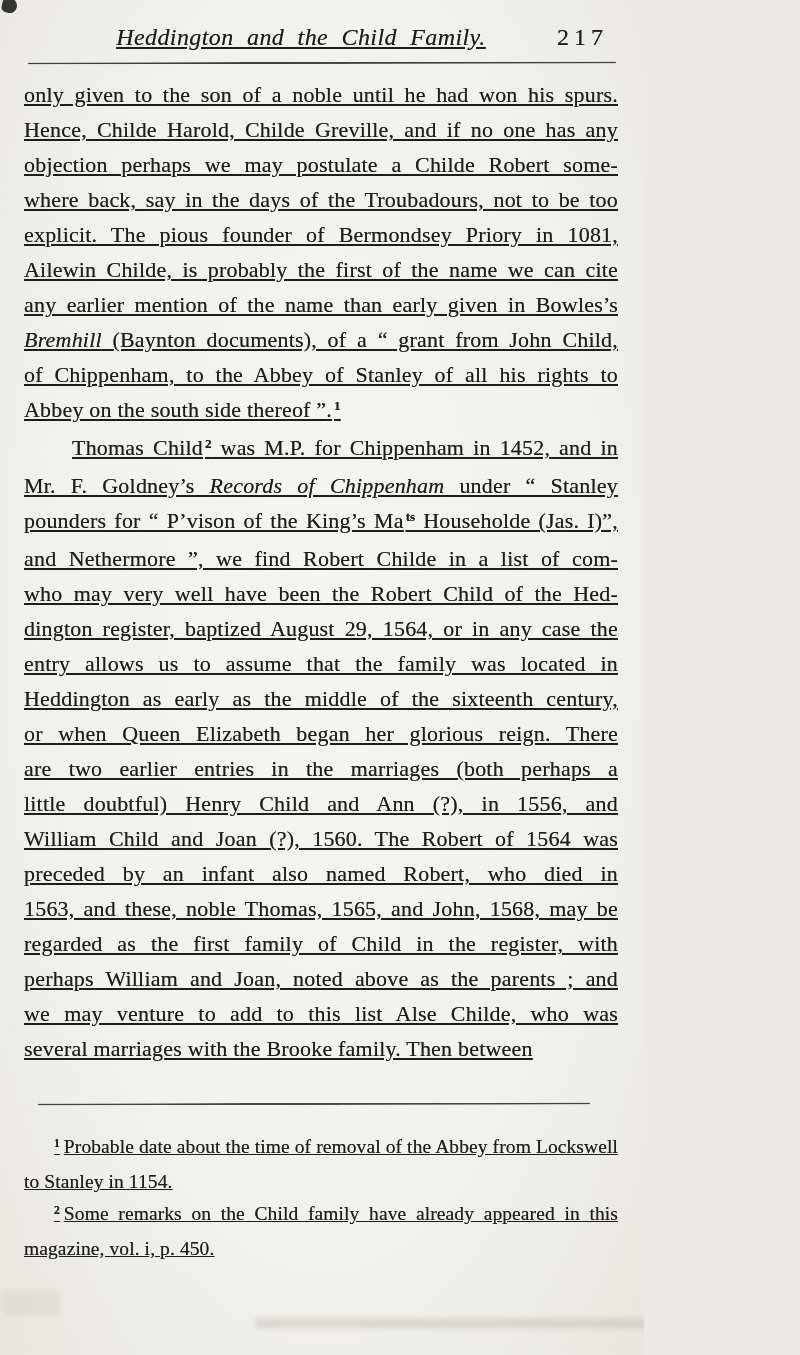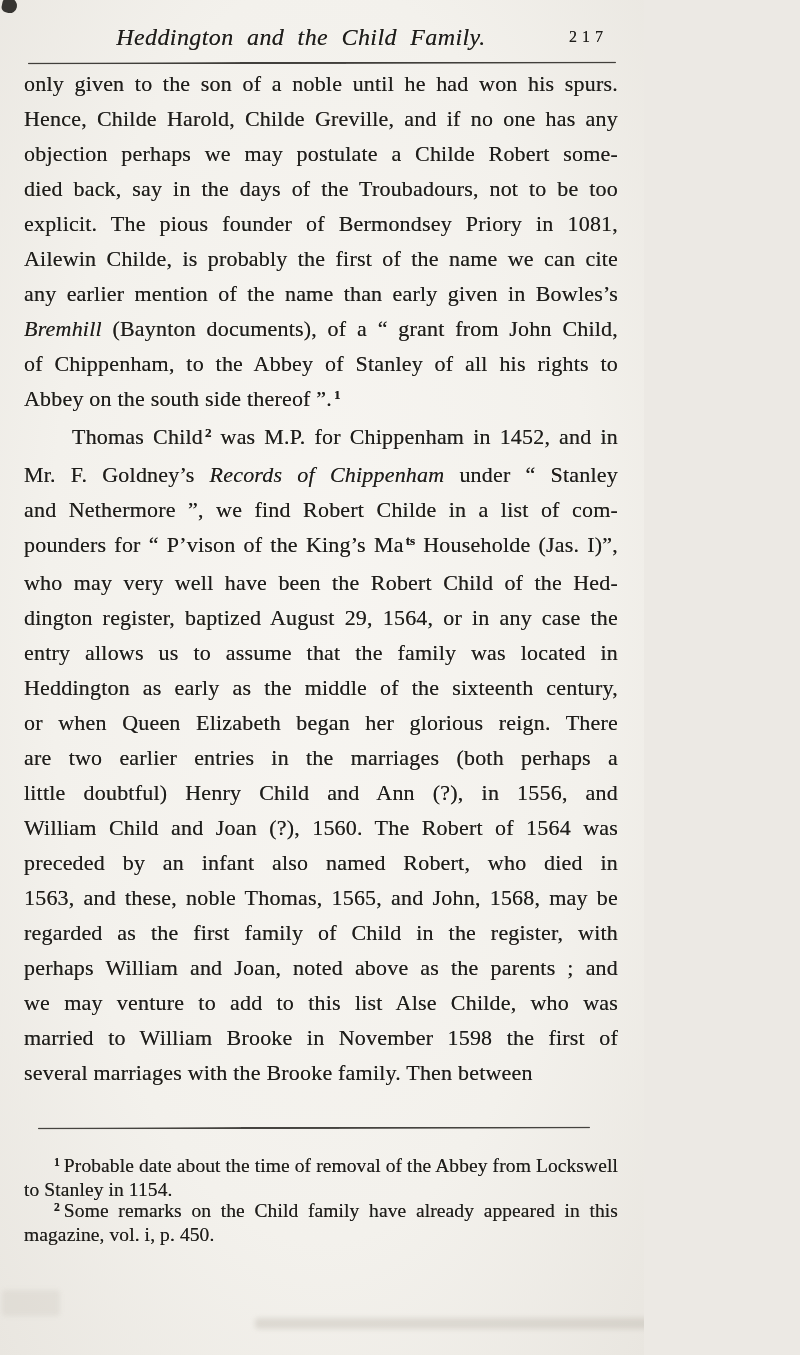--- a/index.html
+++ b/index.html
@@ -10,20 +10,21 @@
     background: #ece9e4;
   }
   .page {
     position: relative;
     width: 644px; height: 1355px;
     overflow: hidden;
     background: radial-gradient(ellipse at 50% 45%, #f7f5f1 0%, #f3f1ec 60%, #e9e6e0 100%);
     box-sizing: border-box;
     padding: 18px 26px 0 24px;
     text-shadow: 0 0 0.5px rgba(25,22,18,0.65);
+    text-decoration: underline;
   }
   
   .corner-mark {
     position: absolute; top: -2px; left: 2px;
     width: 15px; height: 15px;
     background: #23211e;
     border-radius: 45% 60% 55% 40%;
     transform: rotate(12deg);
     opacity: 0.9;
   }
@@ -37,52 +38,52 @@
     text-align: center;
     font-style: italic;
     font-size: 24px;
     line-height: 38px;
     word-spacing: 7px;
     letter-spacing: 0.4px;
     padding-right: 40px; 
   }
   .page-number {
     position: absolute; right: 10px; top: 0;
-    font-size: 16px; line-height: 38px;
+    font-size: 24px; line-height: 38px;
     letter-spacing: 5px;
   }
   .header-rule {
     height: 0;
     border-top: 2px solid #413f3b;
     border-radius: 2px;
     margin: 6px 2px 0 4px;
     transform: rotate(-0.08deg);
   }
 
   
-  .body-text { margin-top: 2px; font-size: 22px; line-height: 35px; letter-spacing: 0.2px; }
+  .body-text { margin-top: 13px; font-size: 22px; line-height: 35px; letter-spacing: 0.2px; }
   .line { text-align: justify; text-align-last: justify; white-space: normal; }
   .line.flush { text-align-last: left; }
   .body-text .line.indent { padding-left: 48px; }
   .it { font-style: italic; }
   sup.fnref {
     font-size: 0.6em; font-weight: 700;
     vertical-align: baseline; position: relative; top: -0.55em;
     margin-left: 2px; letter-spacing: 0;
   }
 
   
   .footnote-rule {
     height: 0;
     border-top: 2px solid #45433f;
     border-radius: 2px;
     margin: 37px 28px 0 14px;
     transform: rotate(-0.1deg);
   }
-  .footnotes { margin-top: 26px; font-size: 19.5px; line-height: 21px; letter-spacing: 0.1px; }
+  .footnotes { margin-top: 26px; font-size: 19.5px; line-height: 32px; letter-spacing: 0.1px; }
   .footnotes .line.indent { padding-left: 28px; }
   .footnotes sup.fnref { margin-right: 4px; }
 </style>
 </head>
 <body>
 
 <div class="page">
 
   <div class="corner-mark"></div>
 
@@ -91,47 +92,46 @@
     <div class="page-number">217</div>
   </header>
 
   <div class="header-rule"></div>
 
   <main class="body-text" id="body">
       <div class="para">
         <div class="line">only given to the son of a noble until he had won his spurs.</div>
         <div class="line">Hence, Childe Harold, Childe Greville, and if no one has any</div>
         <div class="line">objection perhaps we may postulate a Childe Robert some-</div>
-        <div class="line">died back, say in the days of the Troubadours, not to be too</div>
+        <div class="line">where back, say in the days of the Troubadours, not to be too</div>
         <div class="line">explicit.  The pious founder of Bermondsey Priory in 1081,</div>
         <div class="line">Ailewin Childe, is probably the first of the name we can cite</div>
         <div class="line">any earlier mention of the name than early given in Bowles’s</div>
         <div class="line"><span class="it">Bremhill</span> (Baynton documents), of a “ grant from John Child,</div>
         <div class="line">of Chippenham, to the Abbey of Stanley of all his rights to</div>
         <div class="line flush">Abbey on the south side thereof ”.<sup class="fnref">1</sup></div>
       </div>
       <div class="para">
         <div class="line indent">Thomas Child<sup class="fnref">2</sup> was M.P. for Chippenham in 1452, and in</div>
         <div class="line">Mr. F. Goldney’s <span class="it">Records of Chippenham</span> under “ Stanley</div>
+        <div class="line">pounders for “ P’vison of the King’s Ma<sup class="fnref">ts</sup> Householde (Jas. I)”,</div>
         <div class="line">and Nethermore ”, we find Robert Childe in a list of com-</div>
-        <div class="line">pounders for “ P’vison of the King’s Ma<sup class="fnref">ts</sup> Householde (Jas. I)”,</div>
         <div class="line">who may very well have been the Robert Child of the Hed-</div>
         <div class="line">dington register, baptized August 29, 1564, or in any case the</div>
         <div class="line">entry allows us to assume that the family was located in</div>
         <div class="line">Heddington as early as the middle of the sixteenth century,</div>
         <div class="line">or when Queen Elizabeth began her glorious reign.  There</div>
         <div class="line">are two earlier entries in the marriages (both perhaps a</div>
         <div class="line">little doubtful) Henry Child and Ann (?), in 1556, and</div>
         <div class="line">William Child and Joan (?), 1560.  The Robert of 1564 was</div>
         <div class="line">preceded by an infant also named Robert, who died in</div>
         <div class="line">1563, and these, noble Thomas, 1565, and John, 1568, may be</div>
         <div class="line">regarded as the first family of Child in the register, with</div>
         <div class="line">perhaps William and Joan, noted above as the parents ; and</div>
         <div class="line">we may venture to add to this list Alse Childe, who was</div>
-        <div class="line">married to William Brooke in November 1598 the first of</div>
         <div class="line flush">several marriages with the Brooke family.  Then between</div>
       </div>
     </main>
 
   <div class="footnote-rule"></div>
 
   <section class="footnotes" id="footnotes">
       <div class="para">
         <div class="line indent"><sup class="fnref">1</sup>Probable date about the time of removal of the Abbey from Lockswell</div>
         <div class="line flush">to Stanley in 1154.</div>

